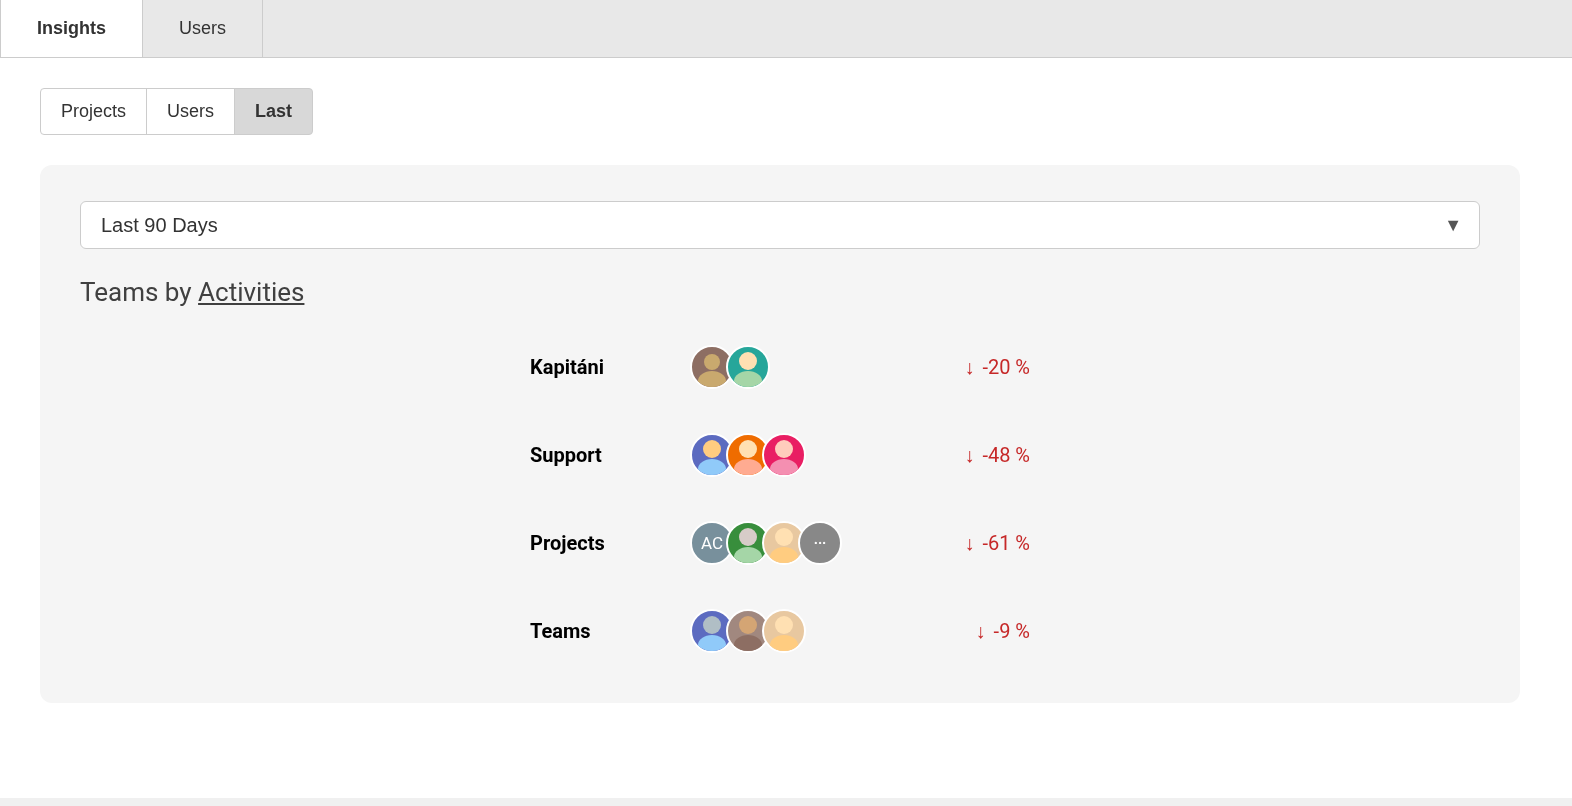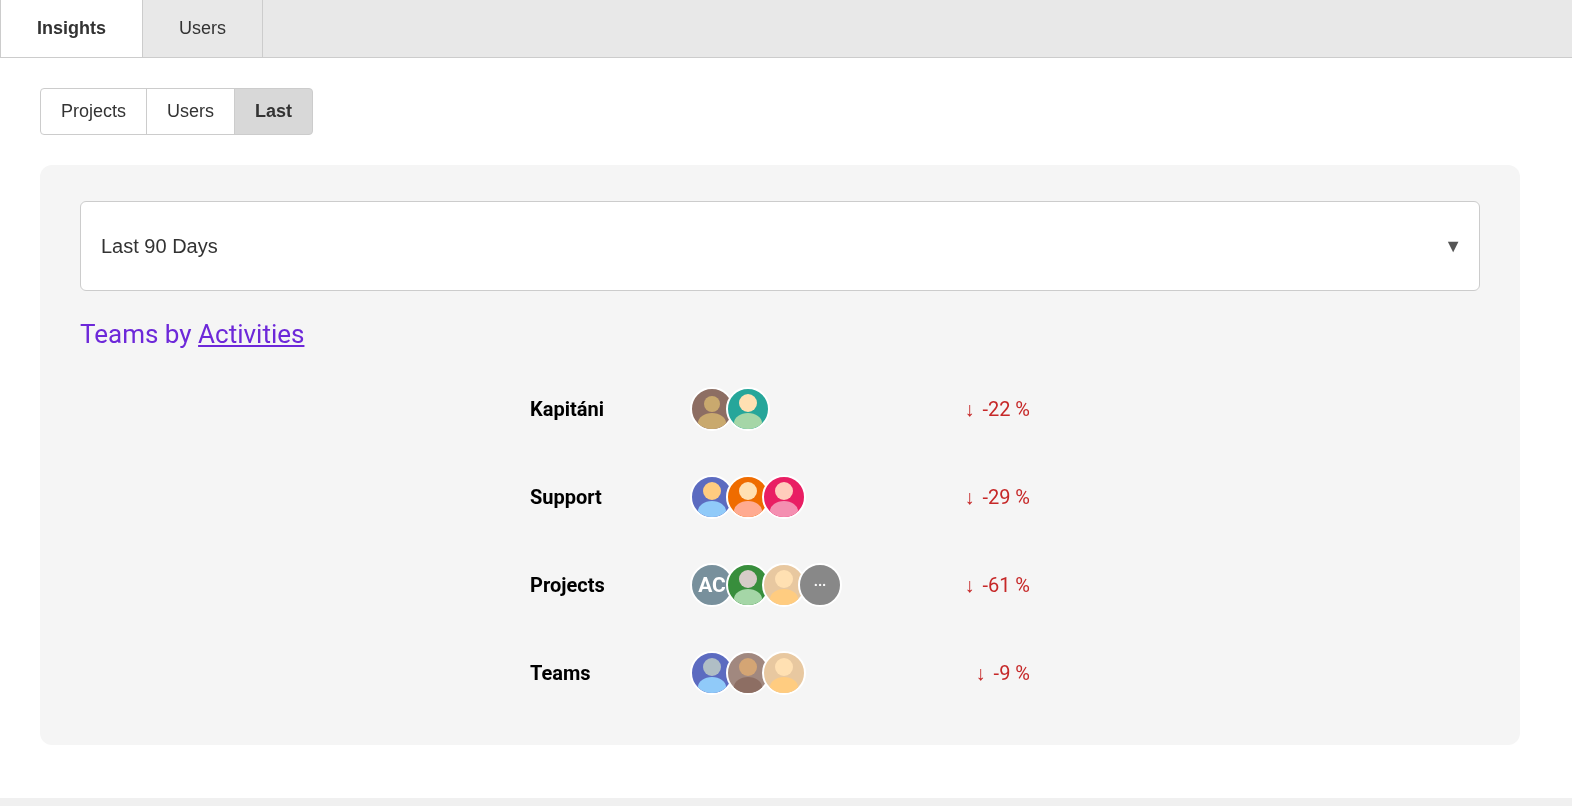--- a/index.html
+++ b/index.html
@@ -75,21 +75,21 @@
       padding: 36px 40px;
       max-width: 1480px;
     }
 
     
     .dropdown-wrapper {
       margin-bottom: 28px;
     }
     .dropdown {
       width: 100%;
-      padding: 33px 20px;
+      padding: 12px 20px;
       font-size: 20px;
       border: 1px solid #ccc;
       border-radius: 6px;
       background: #fff;
       appearance: none;
       -webkit-appearance: none;
       cursor: pointer;
       color: #333;
       background-image: none;
     }
@@ -104,21 +104,21 @@
       pointer-events: none;
       font-size: 18px;
       color: #555;
     }
 
     
     .section-title {
       font-size: 26px;
       font-weight: 400;
       margin-bottom: 24px;
-      color: #6d28d9;
+      color: #404040;
     }
     .section-title .link {
       text-decoration: underline;
       font-weight: 400;
     }
 
     
     .teams-list {
       display: flex;
       flex-direction: column;
@@ -255,21 +255,21 @@
               <circle cx="20" cy="14" r="9" fill="#ffe0b2"></circle>
               <ellipse cx="20" cy="34" rx="14" ry="10" fill="#a5d6a7"></ellipse>
             </svg>
           </div>
         </div>
         <div class="bar-container">
           <div class="bar-fill" style="width: 72%;"></div>
         </div>
         <div class="team-percent">
           <span class="arrow-down">↓</span>
-          <span class="percent-value">-22 %</span>
+          <span class="percent-value">-20 %</span>
         </div>
       </div>
 
       <div class="team-row">
         <div class="team-name">Support</div>
         <div class="team-avatars">
           <div class="av-img av-blue">
             <svg width="40" height="40" viewBox="0 0 40 40" xmlns="http://www.w3.org/2000/svg">
               <circle cx="20" cy="14" r="9" fill="#ffcc80"></circle>
               <ellipse cx="20" cy="34" rx="14" ry="10" fill="#90caf9"></ellipse>
@@ -286,28 +286,28 @@
               <circle cx="20" cy="14" r="9" fill="#ffccbc"></circle>
               <ellipse cx="20" cy="34" rx="14" ry="10" fill="#f48fb1"></ellipse>
             </svg>
           </div>
         </div>
         <div class="bar-container">
           <div class="bar-fill" style="width: 38%;"></div>
         </div>
         <div class="team-percent">
           <span class="arrow-down">↓</span>
-          <span class="percent-value">-29 %</span>
+          <span class="percent-value">-48 %</span>
         </div>
       </div>
 
       <div class="team-row">
         <div class="team-name">Projects</div>
         <div class="team-avatars">
-          <div class="av-img av-initials" style="background:#78909c; font-size:21px; font-weight:700; color:#fff;">AC</div>
+          <div class="av-img av-initials" style="background:#78909c; font-size:17px; font-weight:400; color:#fff;">AC</div>
           <div class="av-img av-green">
             <svg width="40" height="40" viewBox="0 0 40 40" xmlns="http://www.w3.org/2000/svg">
               <circle cx="20" cy="14" r="9" fill="#d7ccc8"></circle>
               <ellipse cx="20" cy="34" rx="14" ry="10" fill="#a5d6a7"></ellipse>
             </svg>
           </div>
           <div class="av-img" style="background:#e8c8a0;">
             <svg width="40" height="40" viewBox="0 0 40 40" xmlns="http://www.w3.org/2000/svg">
               <circle cx="20" cy="14" r="9" fill="#ffe0b2"></circle>
               <ellipse cx="20" cy="34" rx="14" ry="10" fill="#ffcc80"></ellipse>

